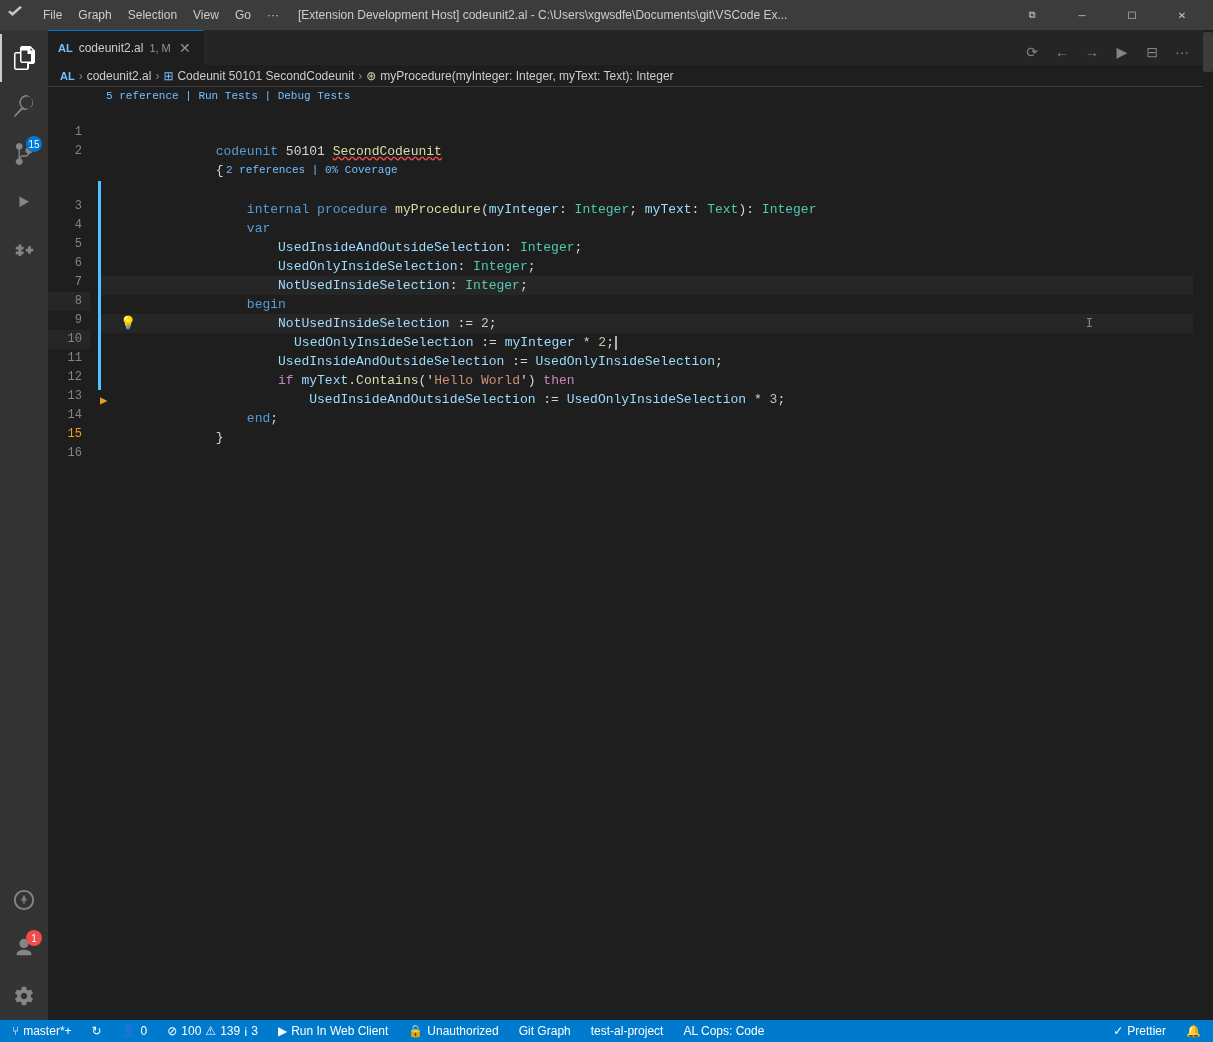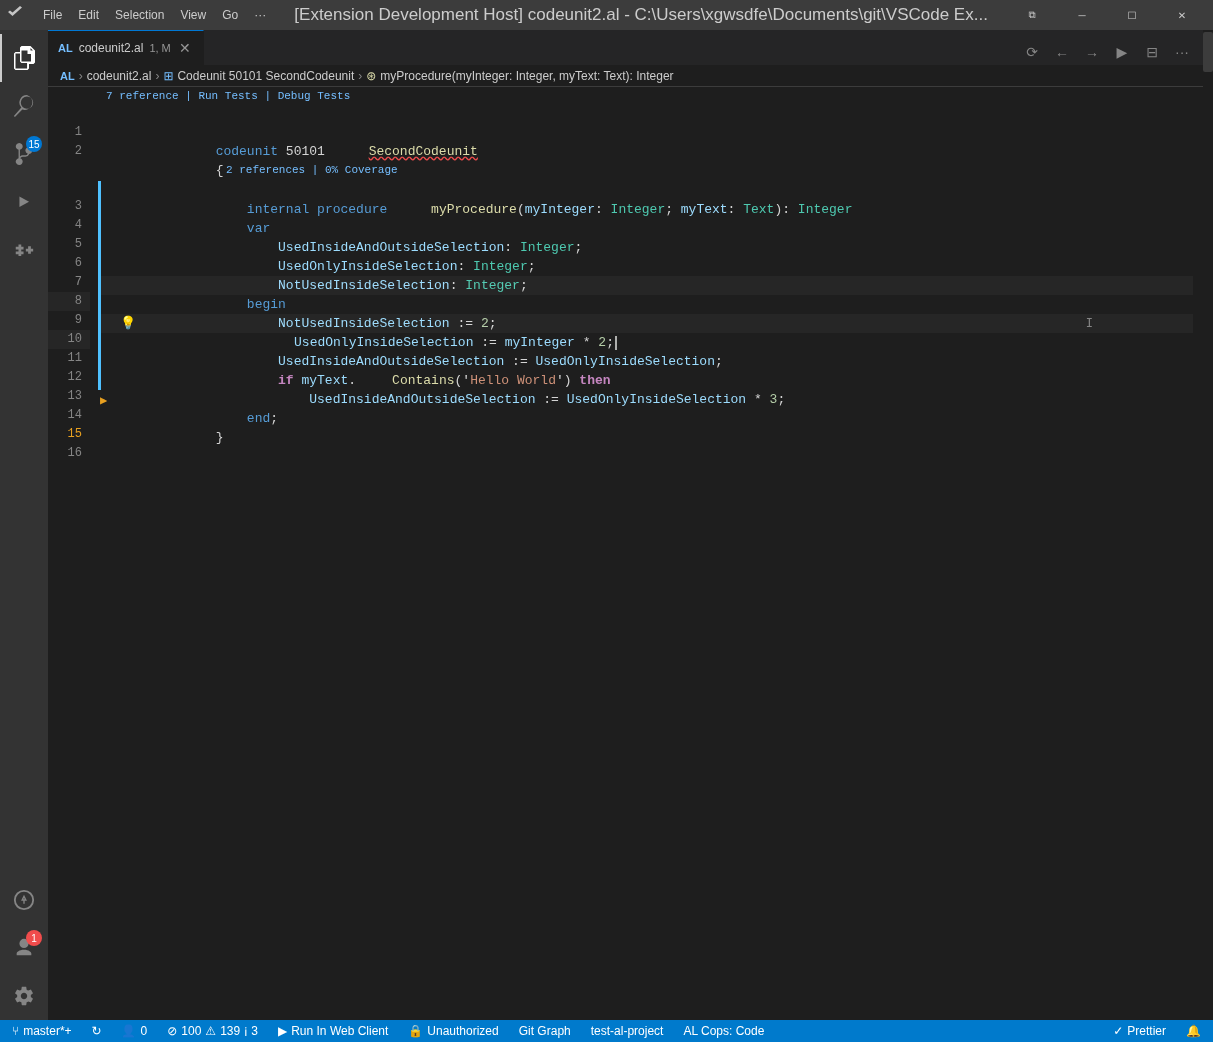--- a/index.html
+++ b/index.html
@@ -19,23 +19,23 @@
     .titlebar-menu { display: flex; gap: 2px; }
     .titlebar-menu-item {
       color: #cccccc;
       font-size: 12px;
       padding: 2px 7px;
       cursor: pointer;
       border-radius: 3px;
     }
     .titlebar-title {
       flex: 1;
-      text-align: center;
+      text-align: left;
       color: #cccccc;
-      font-size: 17px;
+      font-size: 12px;
     }
     .titlebar-controls { display: flex; gap: 4px; }
     .titlebar-control {
       width: 46px;
       height: 30px;
       display: flex;
       align-items: center;
       justify-content: center;
       color: #cccccc;
       font-size: 10px;
@@ -199,23 +199,23 @@
       height: 19px;
       font-size: 12px;
       display: flex;
       align-items: center;
       justify-content: flex-end;
       padding-right: 8px;
     }
 
     
     .kw { color: #569cd6; }
-    .kw-ctrl { color: #c586c0; font-weight: bold; }
+    .kw-ctrl { color: #c586c0; }
     .type { color: #4ec9b0; }
-    .fn { color: #dcdcaa; margin-left: 36px; }
+    .fn { color: #dcdcaa; }
     .var { color: #9cdcfe; }
     .str { color: #ce9178; }
     .num { color: #b5cea8; }
     .punct { color: #d4d4d4; }
 
     
     .minimap {
       width: 10px;
       background: #1e1e1e;
       flex-shrink: 0;
@@ -296,21 +296,21 @@
 <body>
 
 <div class="titlebar">
   <span class="titlebar-logo">
     <svg width="16" height="16" viewBox="0 0 16 16" fill="none">
       <path d="M12 1L4.5 7.5L2 5.5L0 7L4.5 11L14 2.5L12 1Z" fill="#c5c5c5"></path>
     </svg>
   </span>
   <div class="titlebar-menu">
     <span class="titlebar-menu-item">File</span>
-    <span class="titlebar-menu-item">Edit</span>
+    <span class="titlebar-menu-item">Graph</span>
     <span class="titlebar-menu-item">Selection</span>
     <span class="titlebar-menu-item">View</span>
     <span class="titlebar-menu-item">Go</span>
     <span class="titlebar-menu-item">···</span>
   </div>
   <div class="titlebar-title">[Extension Development Host] codeunit2.al - C:\Users\xgwsdfe\Documents\git\VSCode Ex...</div>
   <div class="titlebar-controls">
     <div class="titlebar-control">⧉</div>
     <div class="titlebar-control">─</div>
     <div class="titlebar-control">☐</div>
@@ -431,21 +431,21 @@
         <div class="line-number">12</div>
         <div class="line-number">13</div>
         <div class="line-number">14</div>
         <div class="line-number" style="color:#e8a020">15</div>
         <div class="line-number">16</div>
       </div>
 
       <div class="lines-wrapper">
 
         <div class="header-ref-row">
-          <span style="color:#75beff;font-size:11px;cursor:pointer">7 reference | Run Tests | Debug Tests</span>
+          <span style="color:#75beff;font-size:11px;cursor:pointer">5 reference | Run Tests | Debug Tests</span>
         </div>
         <div style="height:18px"></div>
 
         <div class="code-row">
           <div class="line-gutter"></div>
           <div class="code-text">
             <span class="kw">codeunit</span><span class="punct"> 50101 </span><span class="fn" style="text-decoration: underline wavy #f14c4c">SecondCodeunit</span>
           </div>
         </div>
 

